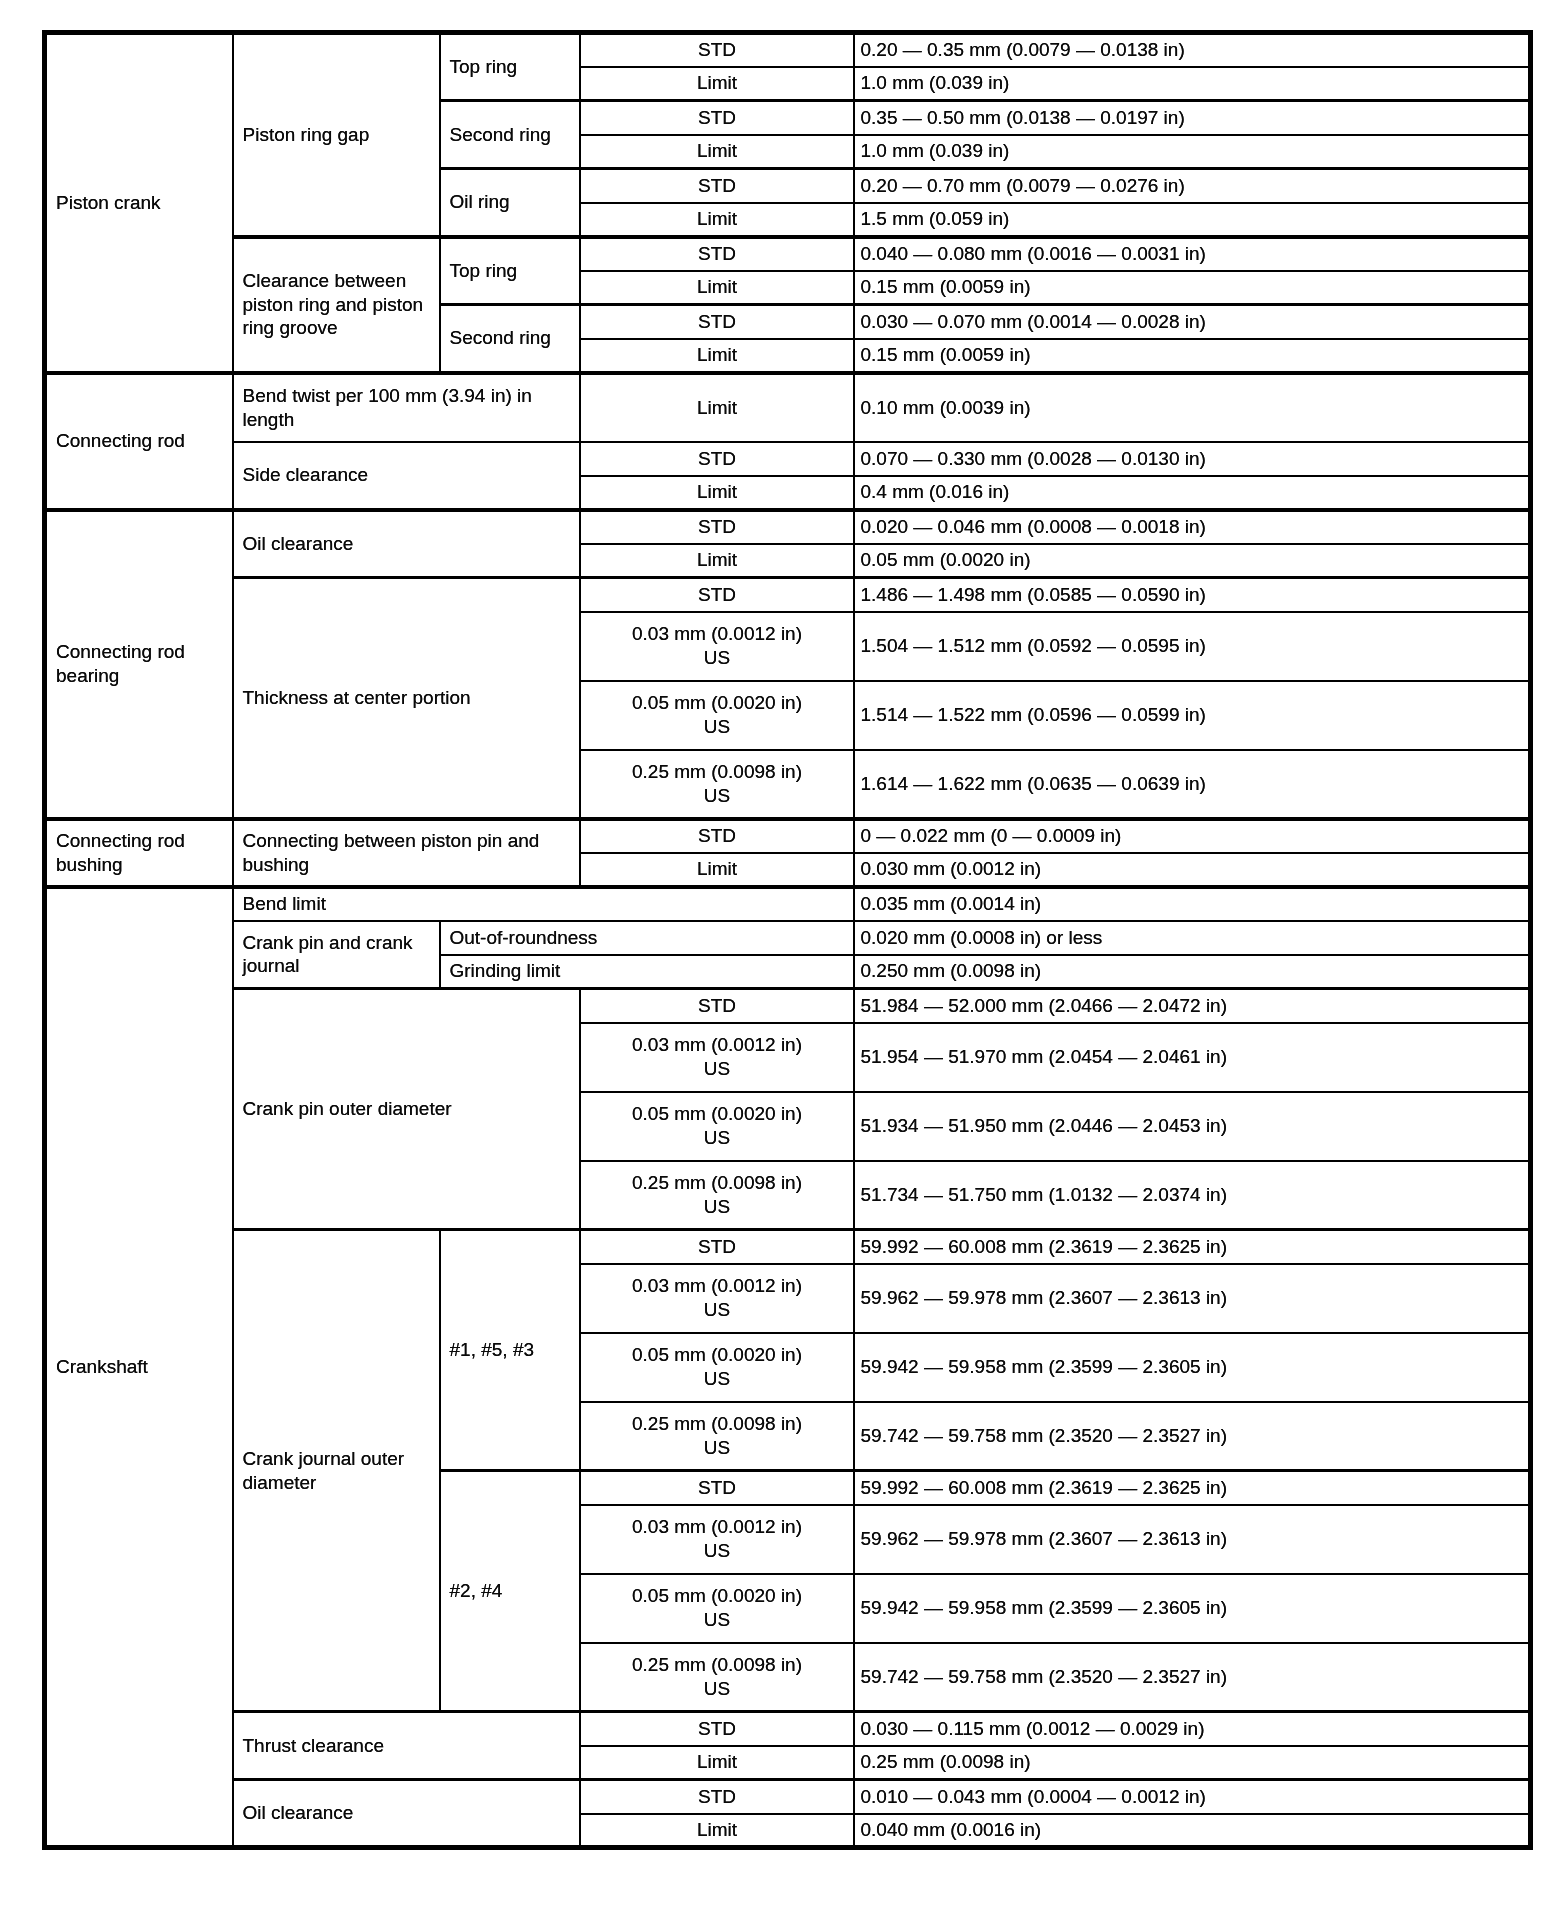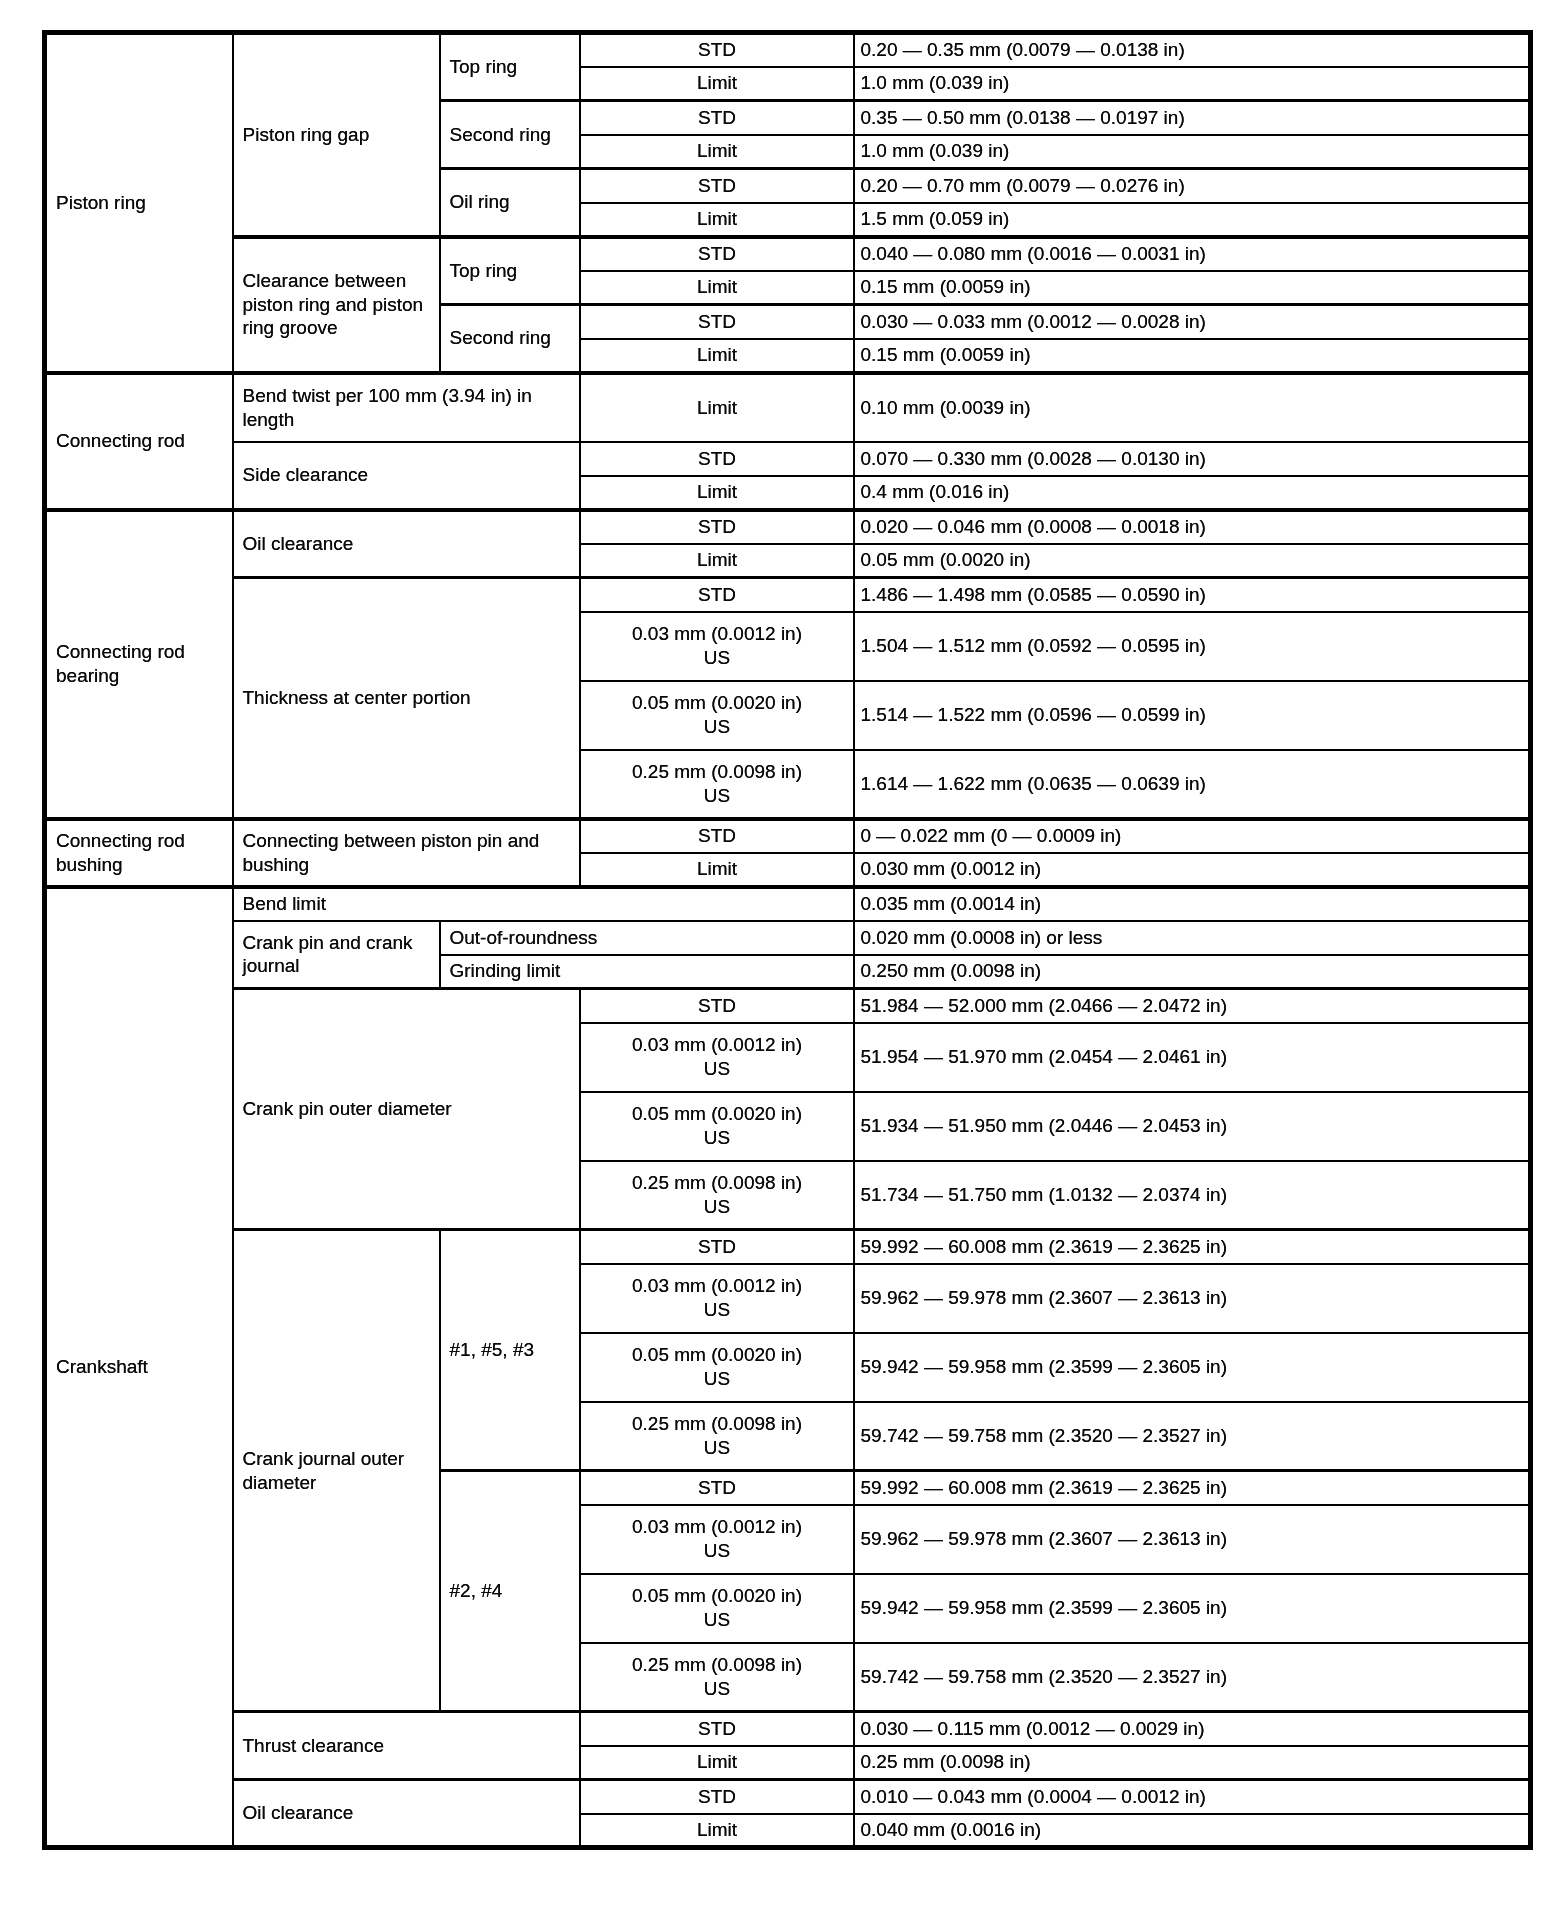--- a/index.html
+++ b/index.html
@@ -43,21 +43,21 @@
   <table class="spec-table">
     <colgroup>
       <col style="width:188px">
         <col style="width:207px">
         <col style="width:140px">
         <col style="width:274px">
         <col style="width:677px">
     </colgroup>
     <tbody>
         <tr class="r1">
-          <td rowspan="10" class="category">Piston ring</td>
+          <td rowspan="10" class="category">Piston crank</td>
           <td rowspan="6" class="spec">Piston ring gap</td>
           <td rowspan="2" class="sub">Top ring</td>
           <td class="grade">STD</td>
           <td class="value">0.20 — 0.35 mm (0.0079 — 0.0138 in)</td>
         </tr>
         <tr class="r1">
           <td class="grade">Limit</td>
           <td class="value">1.0 mm (0.039 in)</td>
         </tr>
         <tr class="r1 bt3">
@@ -84,21 +84,21 @@
           <td class="grade">STD</td>
           <td class="value">0.040 — 0.080 mm (0.0016 — 0.0031 in)</td>
         </tr>
         <tr class="r1">
           <td class="grade">Limit</td>
           <td class="value">0.15 mm (0.0059 in)</td>
         </tr>
         <tr class="r1 bt3">
           <td rowspan="2" class="sub">Second ring</td>
           <td class="grade">STD</td>
-          <td class="value">0.030 — 0.033 mm (0.0012 — 0.0028 in)</td>
+          <td class="value">0.030 — 0.070 mm (0.0014 — 0.0028 in)</td>
         </tr>
         <tr class="r1">
           <td class="grade">Limit</td>
           <td class="value">0.15 mm (0.0059 in)</td>
         </tr>
         <tr class="r2 bt4">
           <td rowspan="3" class="category">Connecting rod</td>
           <td colspan="2" class="spec">Bend twist per 100 mm (3.94 in) in length</td>
           <td class="grade">Limit</td>
           <td class="value">0.10 mm (0.0039 in)</td>

